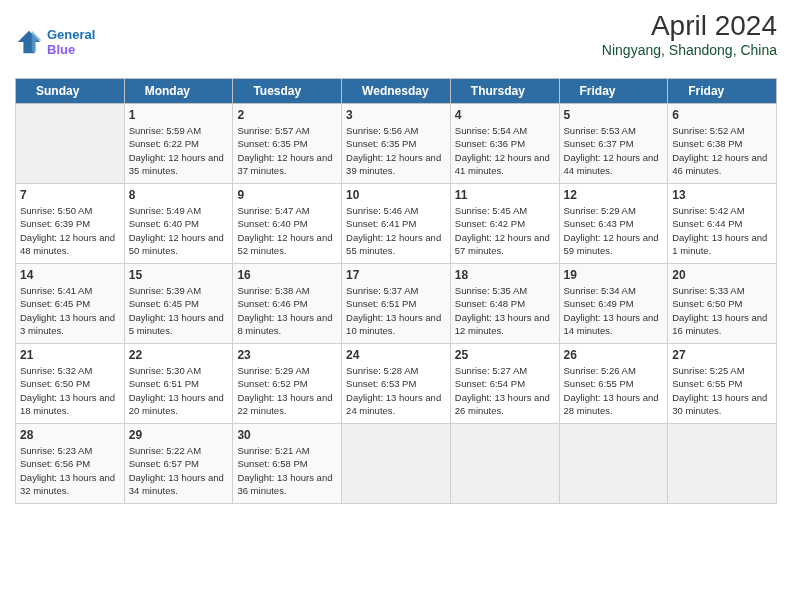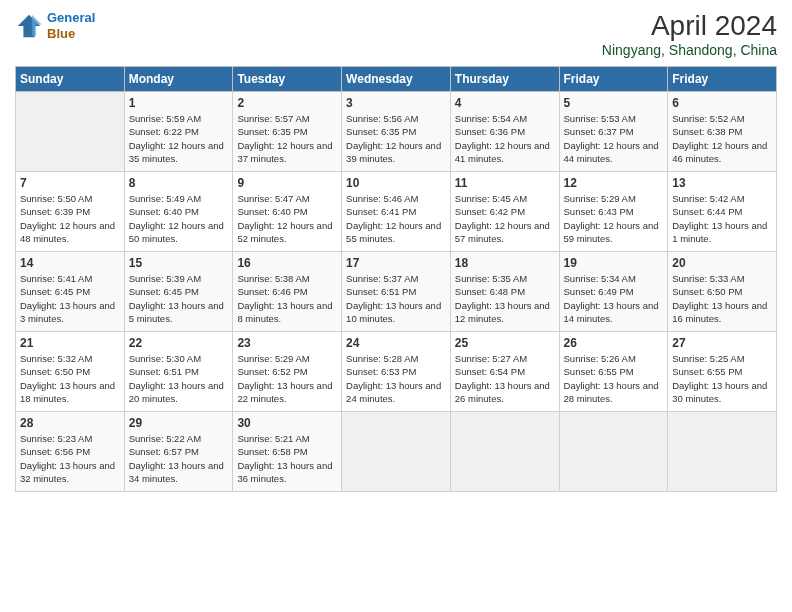--- a/index.html
+++ b/index.html
@@ -10,22 +10,22 @@
       height: 612px;
       overflow: hidden;
     }
     .container {
       width: 792px;
       padding: 10px 15px;
     }
     .header-row {
       display: flex;
       justify-content: space-between;
-      align-items: flex-start;
-      margin-bottom: 8px;
+      align-items: flex-end;
+      margin-bottom: 20px;
     }
     .logo {
       display: flex;
       align-items: center;
       gap: 4px;
     }
     .logo-text {
       font-size: 13px;
       font-weight: bold;
       color: #333;
@@ -53,21 +53,21 @@
     table {
       width: 100%;
       border-collapse: collapse;
       table-layout: fixed;
     }
     thead tr {
       background-color: #2e6da4;
       color: white;
     }
     thead th {
-      padding: 5px 4px;
+      padding: 5px 20px;
       font-size: 12px;
       font-weight: bold;
       text-align: left;
       border: 1px solid #c0c0c0;
     }
     tbody tr {
       vertical-align: top;
     }
     tbody td {
       border: 1px solid #d0d0d0;
@@ -99,21 +99,21 @@
 
 <div class="container">
   <div class="header-row">
     <div class="logo">
       <svg class="logo-icon" viewBox="0 0 40 40">
         <polygon points="20,4 36,20 28,20 28,36 12,36 12,20 4,20" fill="#2e6da4"></polygon>
         <polygon points="24,4 38,18 30,18 30,34 24,34" fill="#5ba0d0" opacity="0.7"></polygon>
       </svg>
       <div class="logo-text">
         <div><span>General</span></div>
-        <div><span style="color:#a16207">Blue</span></div>
+        <div><span style="color:#8b5cf6">Blue</span></div>
       </div>
     </div>
     <div class="title-block">
       <div class="month-title">April 2024</div>
       <div class="subtitle">Ningyang, Shandong, China</div>
     </div>
   </div>
 
   <table>
     <thead>

